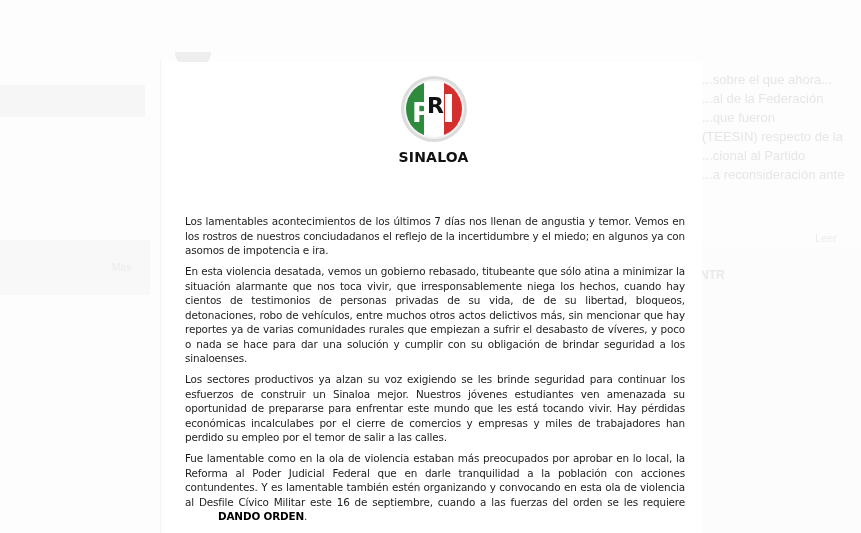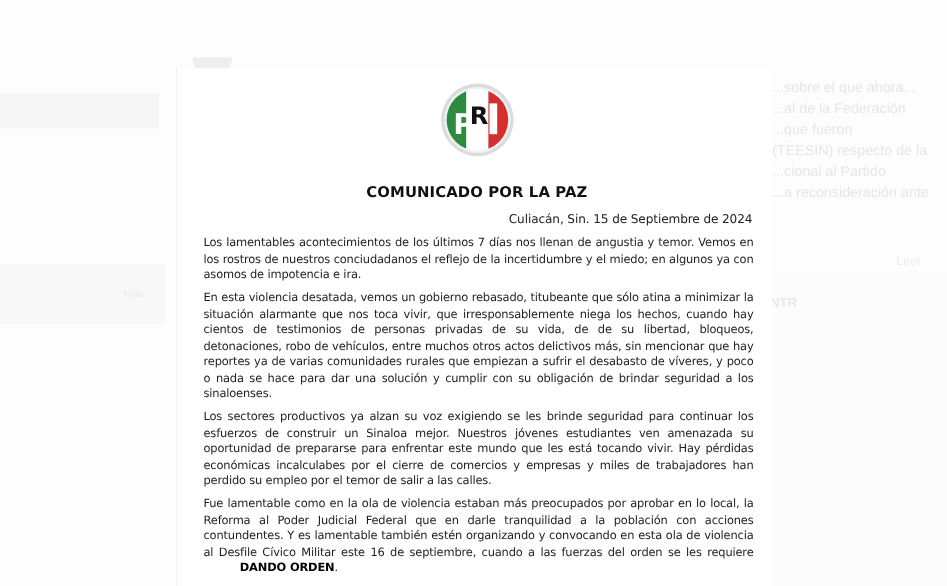--- a/index.html
+++ b/index.html
@@ -108,22 +108,21 @@
     <g clip-path="url(#inner)">
       <rect x="0" y="0" width="24" height="68" fill="#2e8b3e"></rect>
       <rect x="24" y="0" width="20" height="68" fill="#ffffff"></rect>
       <rect x="44" y="0" width="24" height="68" fill="#d32f2f"></rect>
     </g>
     <text x="12" y="47" font-family="DejaVu Sans, sans-serif" font-weight="bold" font-size="26" fill="#ffffff">P</text>
     <text x="27" y="38" font-family="DejaVu Sans, sans-serif" font-weight="bold" font-size="22" fill="#111111">R</text>
     <rect x="45" y="19" width="7" height="28" fill="#ffffff"></rect>
   </svg>
 
-  <div class="title title-2">COMUNICADO POR LA PAZ</div>
-  <div class="dateline">Culiacán, Sin. 15 de Septiembre de 2024</div>
+  <div class="title title-1">SINALOA</div>
 
   <div class="body-text">
     <p class="para">Los lamentables acontecimientos de los últimos 7 días nos llenan de angustia y temor. Vemos en los rostros de nuestros conciudadanos el reflejo de la incertidumbre y el miedo; en algunos ya con asomos de impotencia e ira.</p>
     <p class="para">En esta violencia desatada, vemos un gobierno rebasado, titubeante que sólo atina a minimizar la situación alarmante que nos toca vivir, que irresponsablemente niega los hechos, cuando hay cientos de testimonios de personas privadas de su vida, de de su libertad, bloqueos, detonaciones, robo de vehículos, entre muchos otros actos delictivos más, sin mencionar que hay reportes ya de varias comunidades rurales que empiezan a sufrir el desabasto de víveres, y poco o nada se hace para dar una solución y cumplir con su obligación de brindar seguridad a los sinaloenses.</p>
     <p class="para">Los sectores productivos ya alzan su voz exigiendo se les brinde seguridad para continuar los esfuerzos de construir un Sinaloa mejor. Nuestros jóvenes estudiantes ven amenazada su oportunidad de prepararse para enfrentar este mundo que les está tocando vivir. Hay pérdidas económicas incalculabes por el cierre de comercios y empresas y miles de trabajadores han perdido su empleo por el temor de salir a las calles.</p>
     <p class="para"><span>Fue lamentable como en la ola de violencia estaban más preocupados por aprobar en lo local, la Reforma al Poder Judicial Federal que en darle tranquilidad a la población con acciones contundentes. Y es lamentable también estén organizando y convocando en esta ola de violencia al Desfile Cívico Militar este 16 de septiembre, cuando a las fuerzas del orden se les requiere </span><b>DANDO ORDEN</b><span>.</span></p>
   </div>
 </div>
 
 </body></html>

